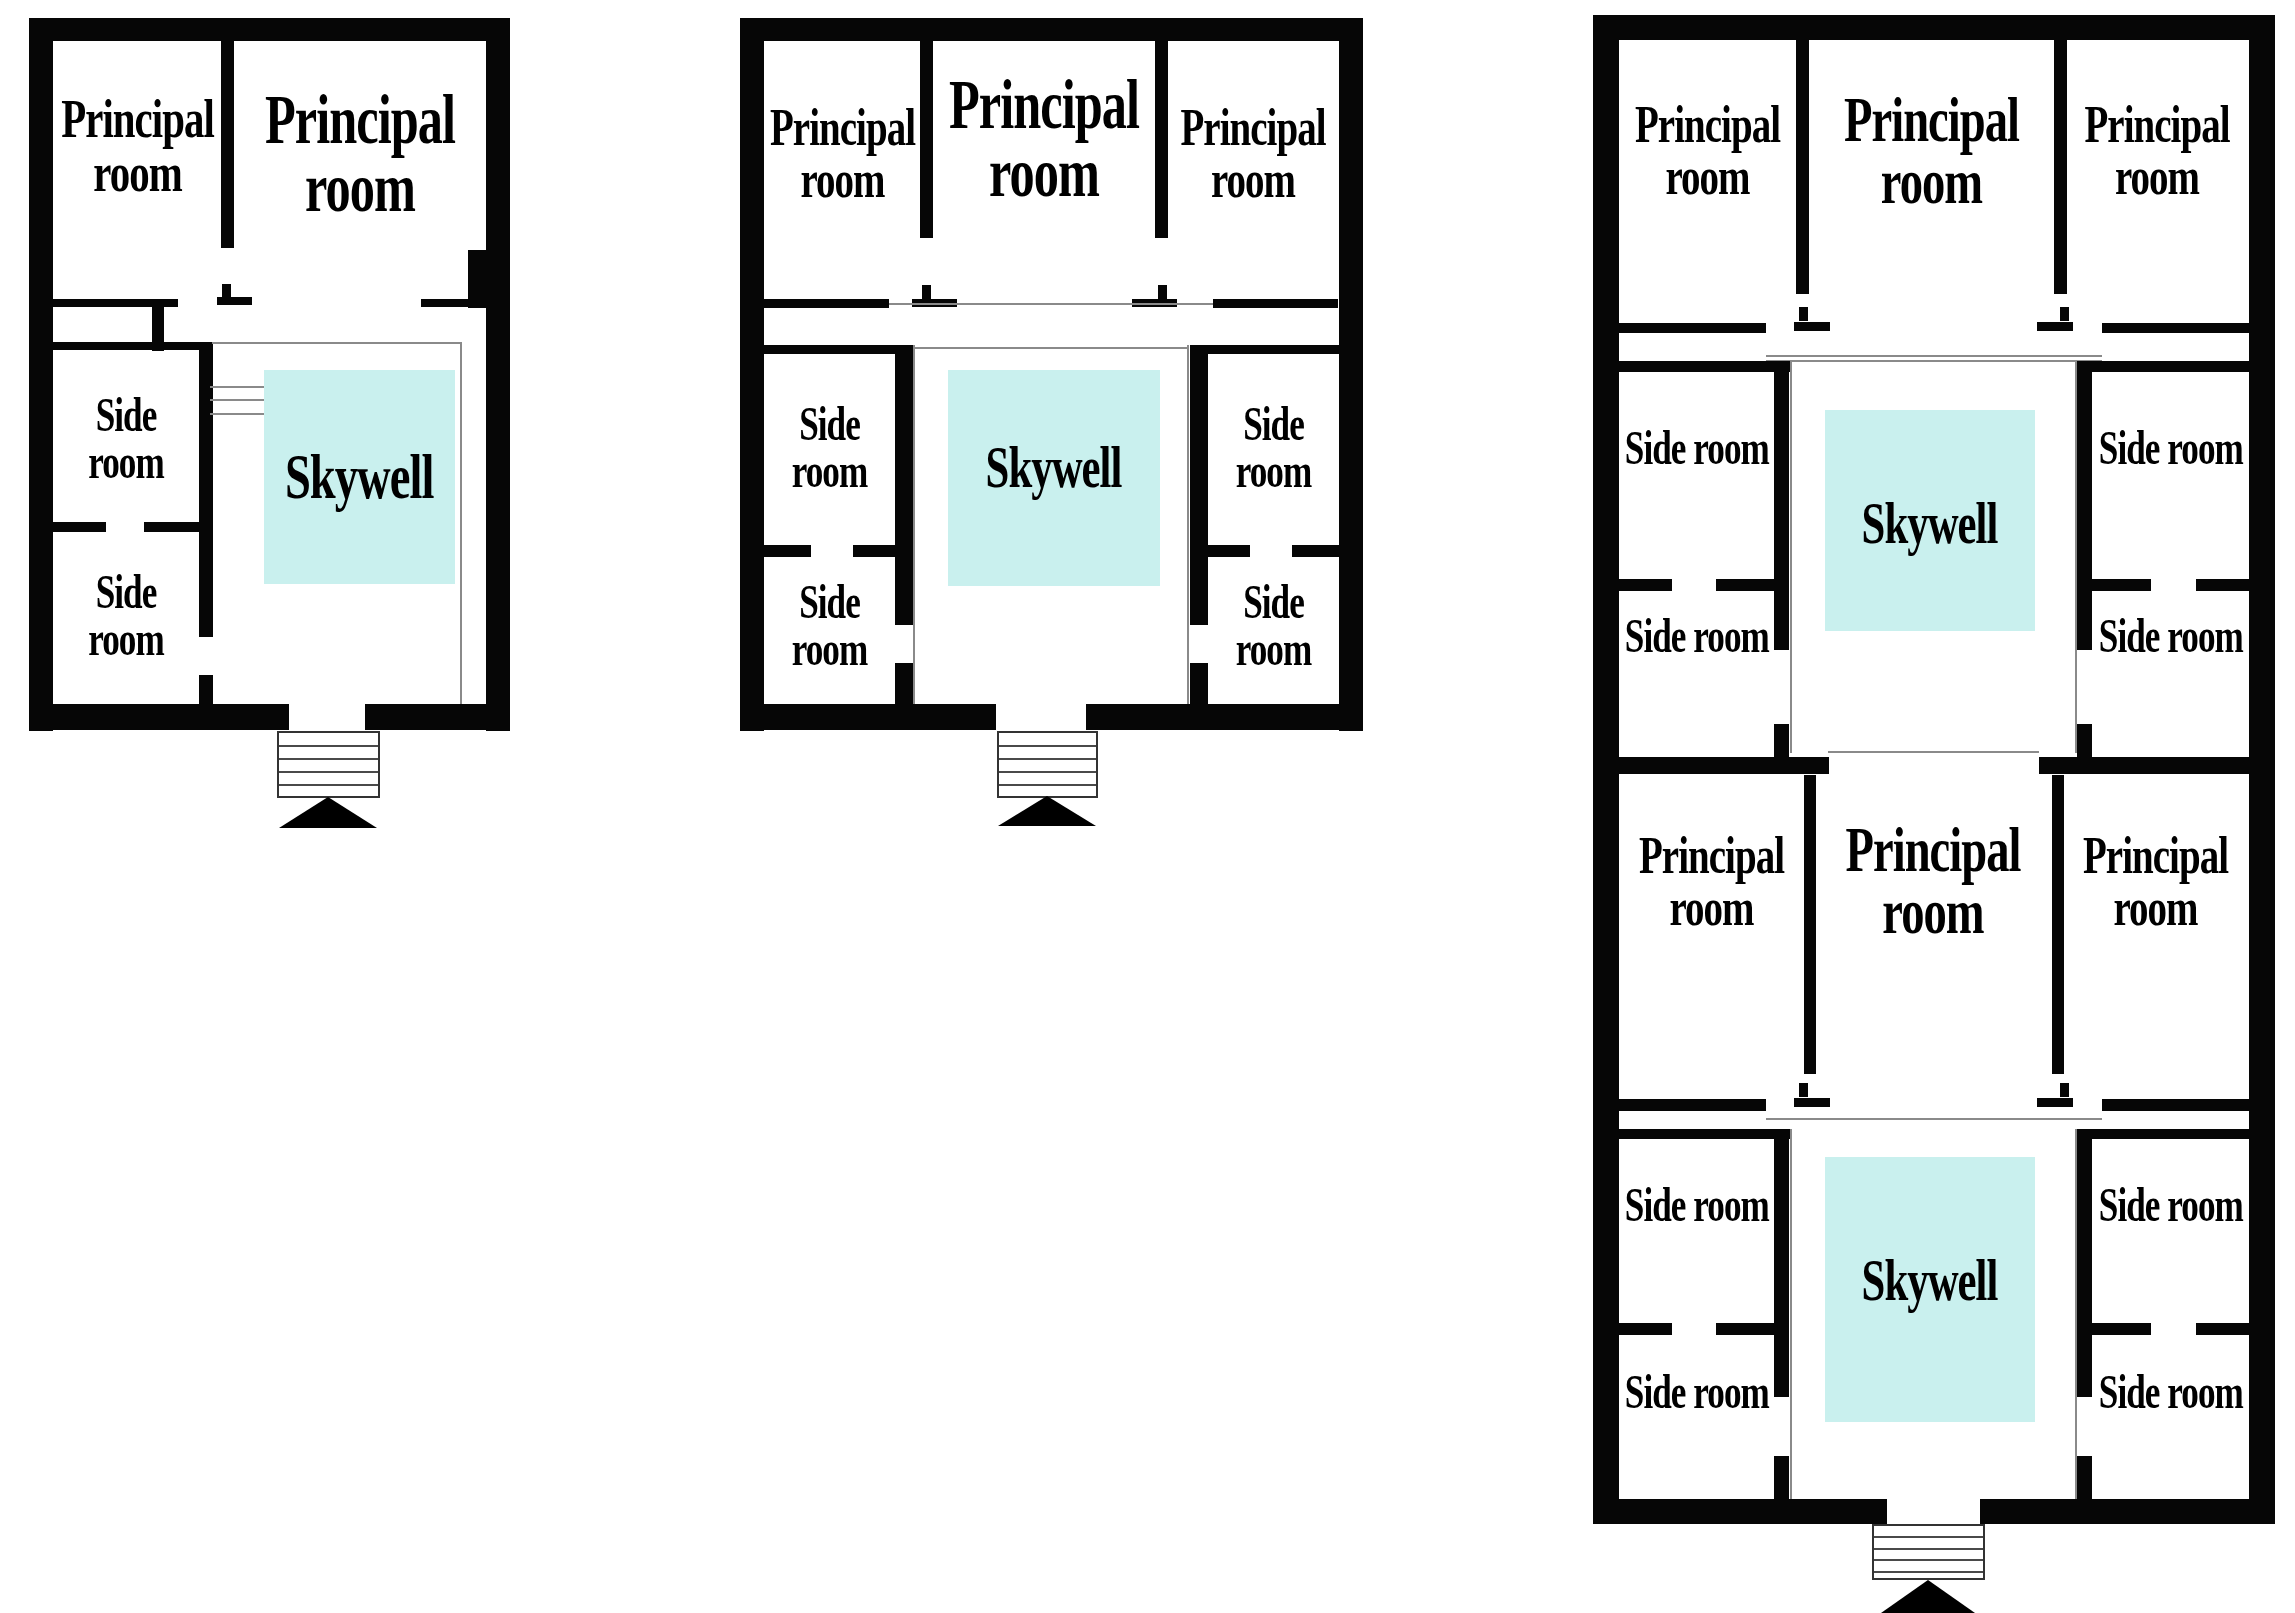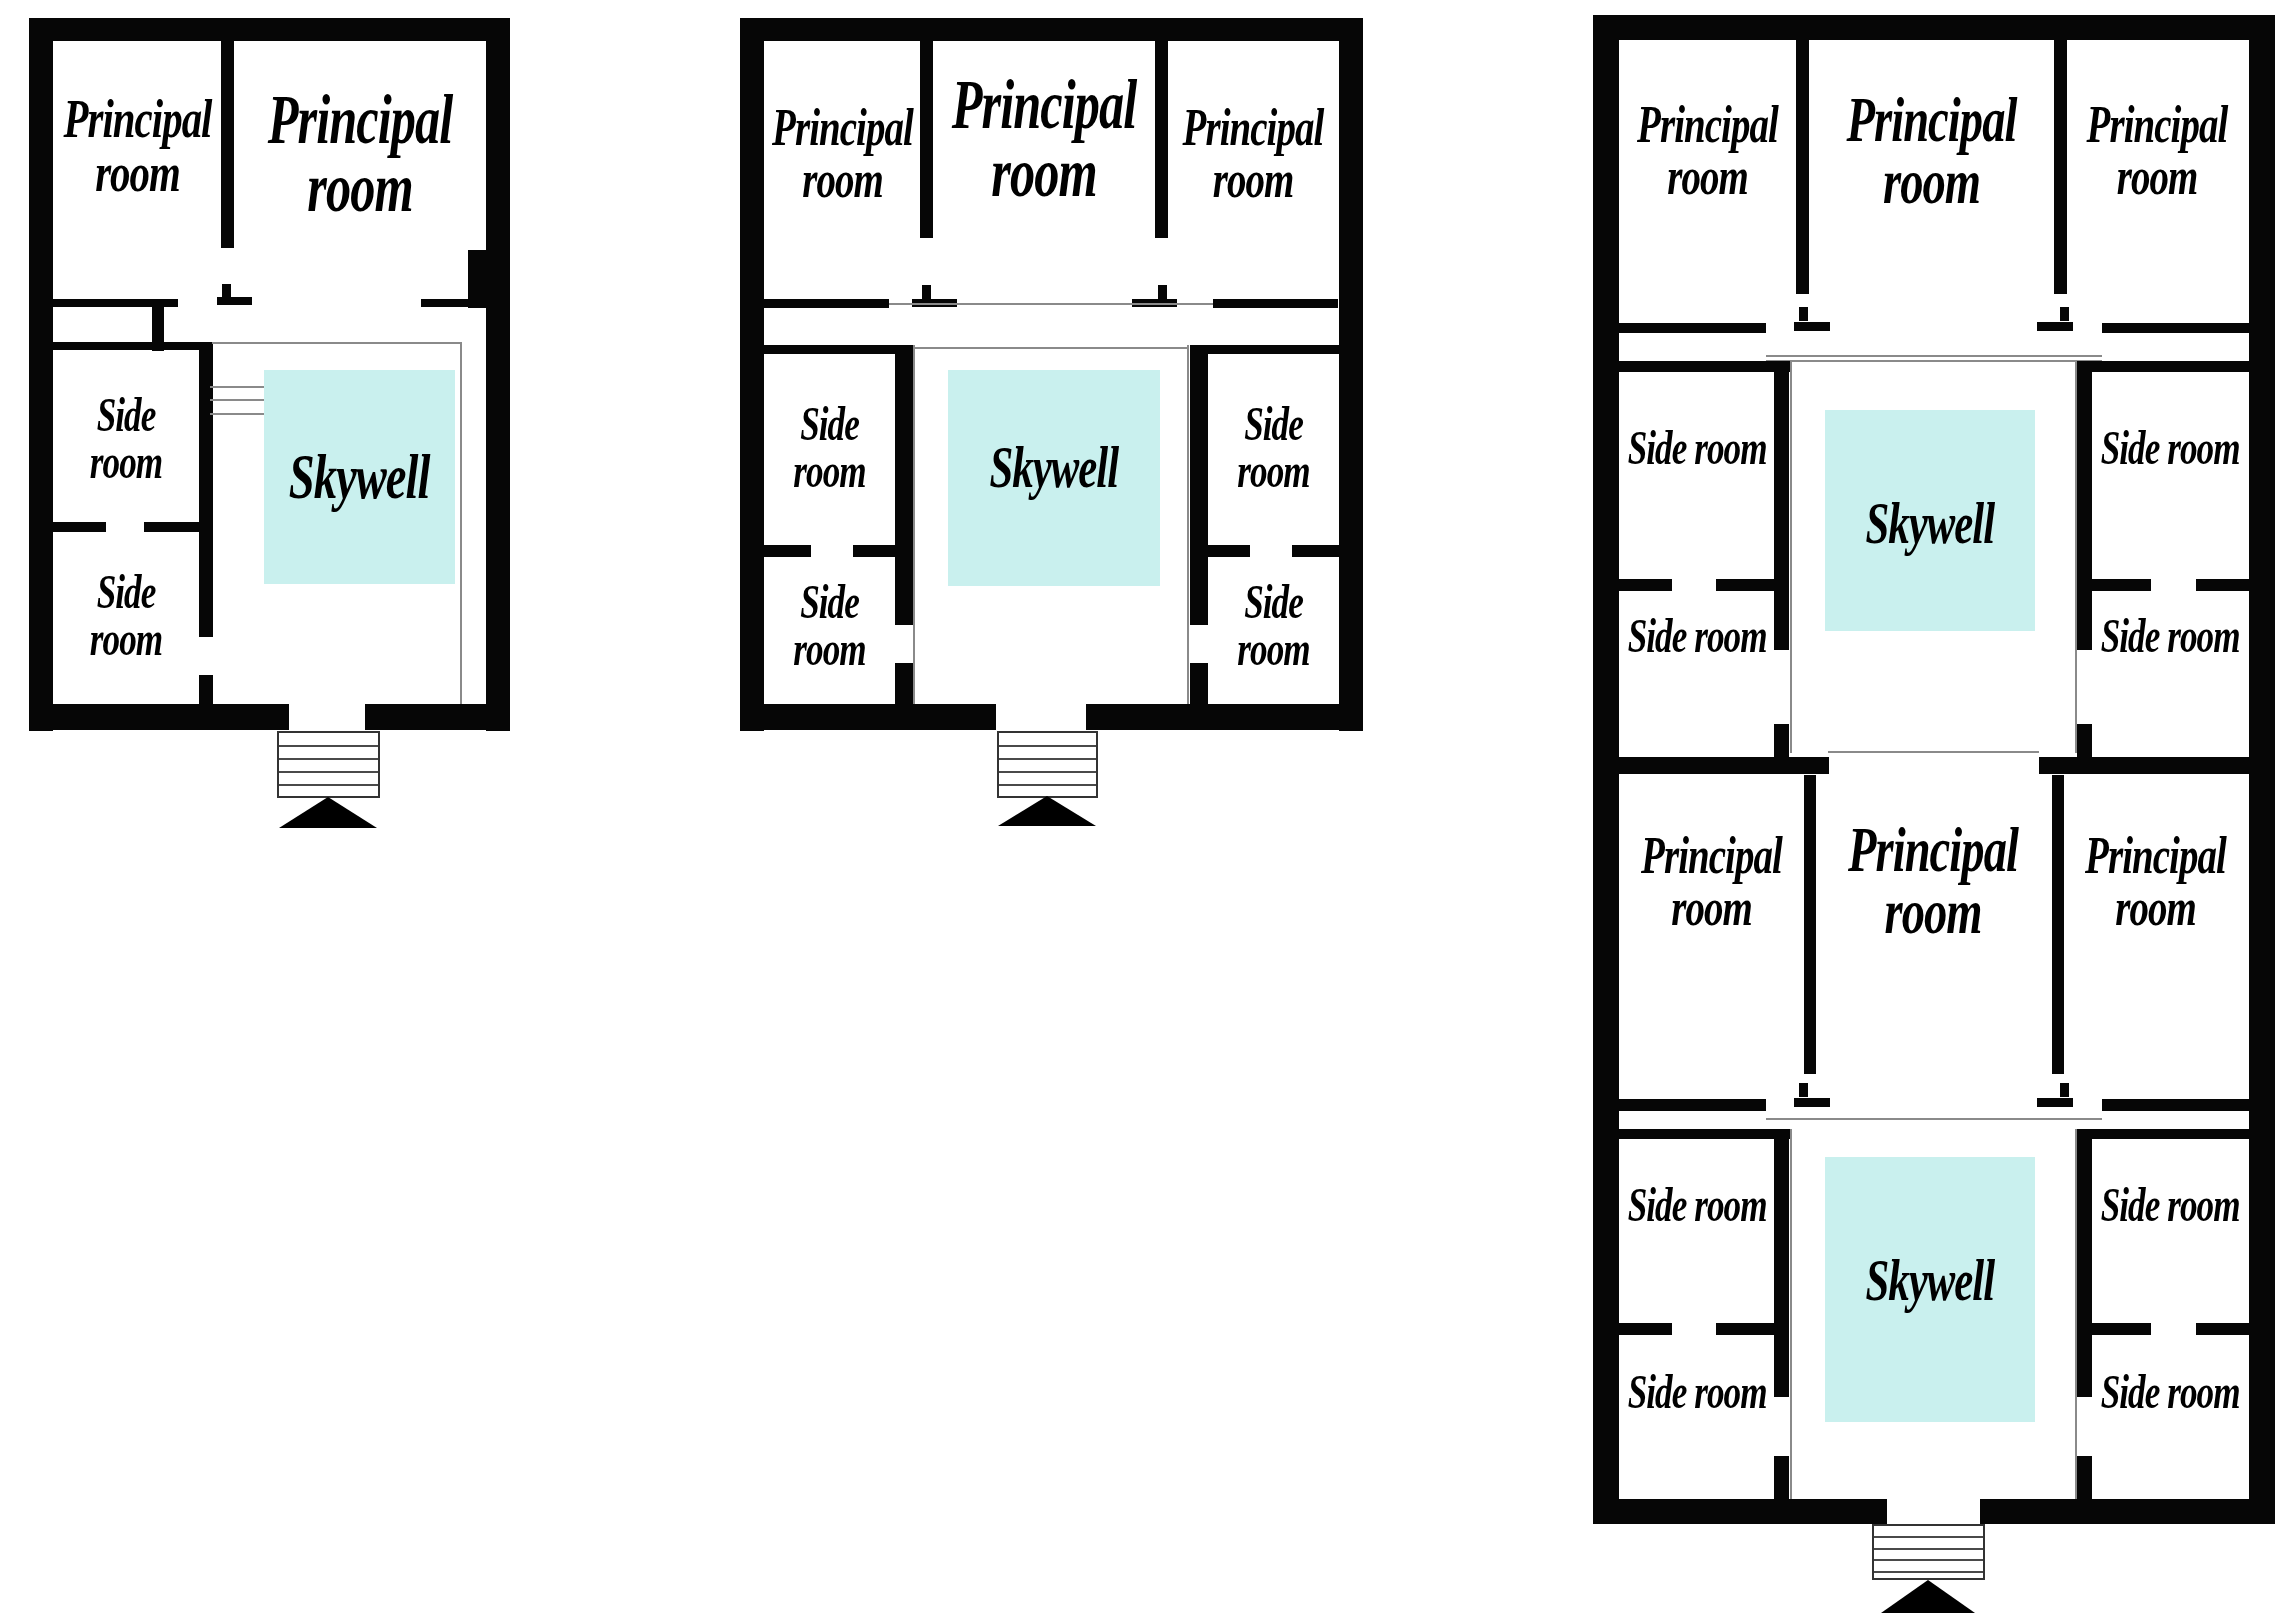--- a/index.html
+++ b/index.html
@@ -1,18 +1,18 @@
 <!DOCTYPE html>
 <html style="--wall: #060606; --skywell-fill: #c9f0ee; --thin-line: #8a8a8a; --text: #000000;"><head>
 <meta charset="utf-8">
 <style>
   html,body{margin:0;padding:0;background:#ffffff;}
   .canvas{position:relative;width:2296px;height:1613px;background:#fff;overflow:hidden;
           font-family:"Liberation Serif","DejaVu Serif",serif;}
-  .plan{position:absolute;font-style:italic;}
+  .plan{position:absolute;}
   .w{position:absolute;background:var(--wall,#060606);}
   .tl{position:absolute;background:var(--thin-line,#8a8a8a);}
   .sky{position:absolute;background:var(--skywell-fill,#c9f0ee);}
   .lbl{position:absolute;text-align:center;font-weight:bold;color:var(--text,#000);
        line-height:0.98;letter-spacing:-1px;}
   .lbl>span{display:inline-block;max-width:100%;transform:scale(.95,1.30);transform-origin:center top;}
   .stairs{position:absolute;background:#fff;border:2px solid #333;box-sizing:border-box;}
   .tread{position:absolute;left:0;width:100%;height:2px;background:#4a4a4a;}
   .tri{position:absolute;width:0;height:0;}
   .f38{font-size:37px;} .f42{font-size:41px;} .f44{font-size:43px;}

